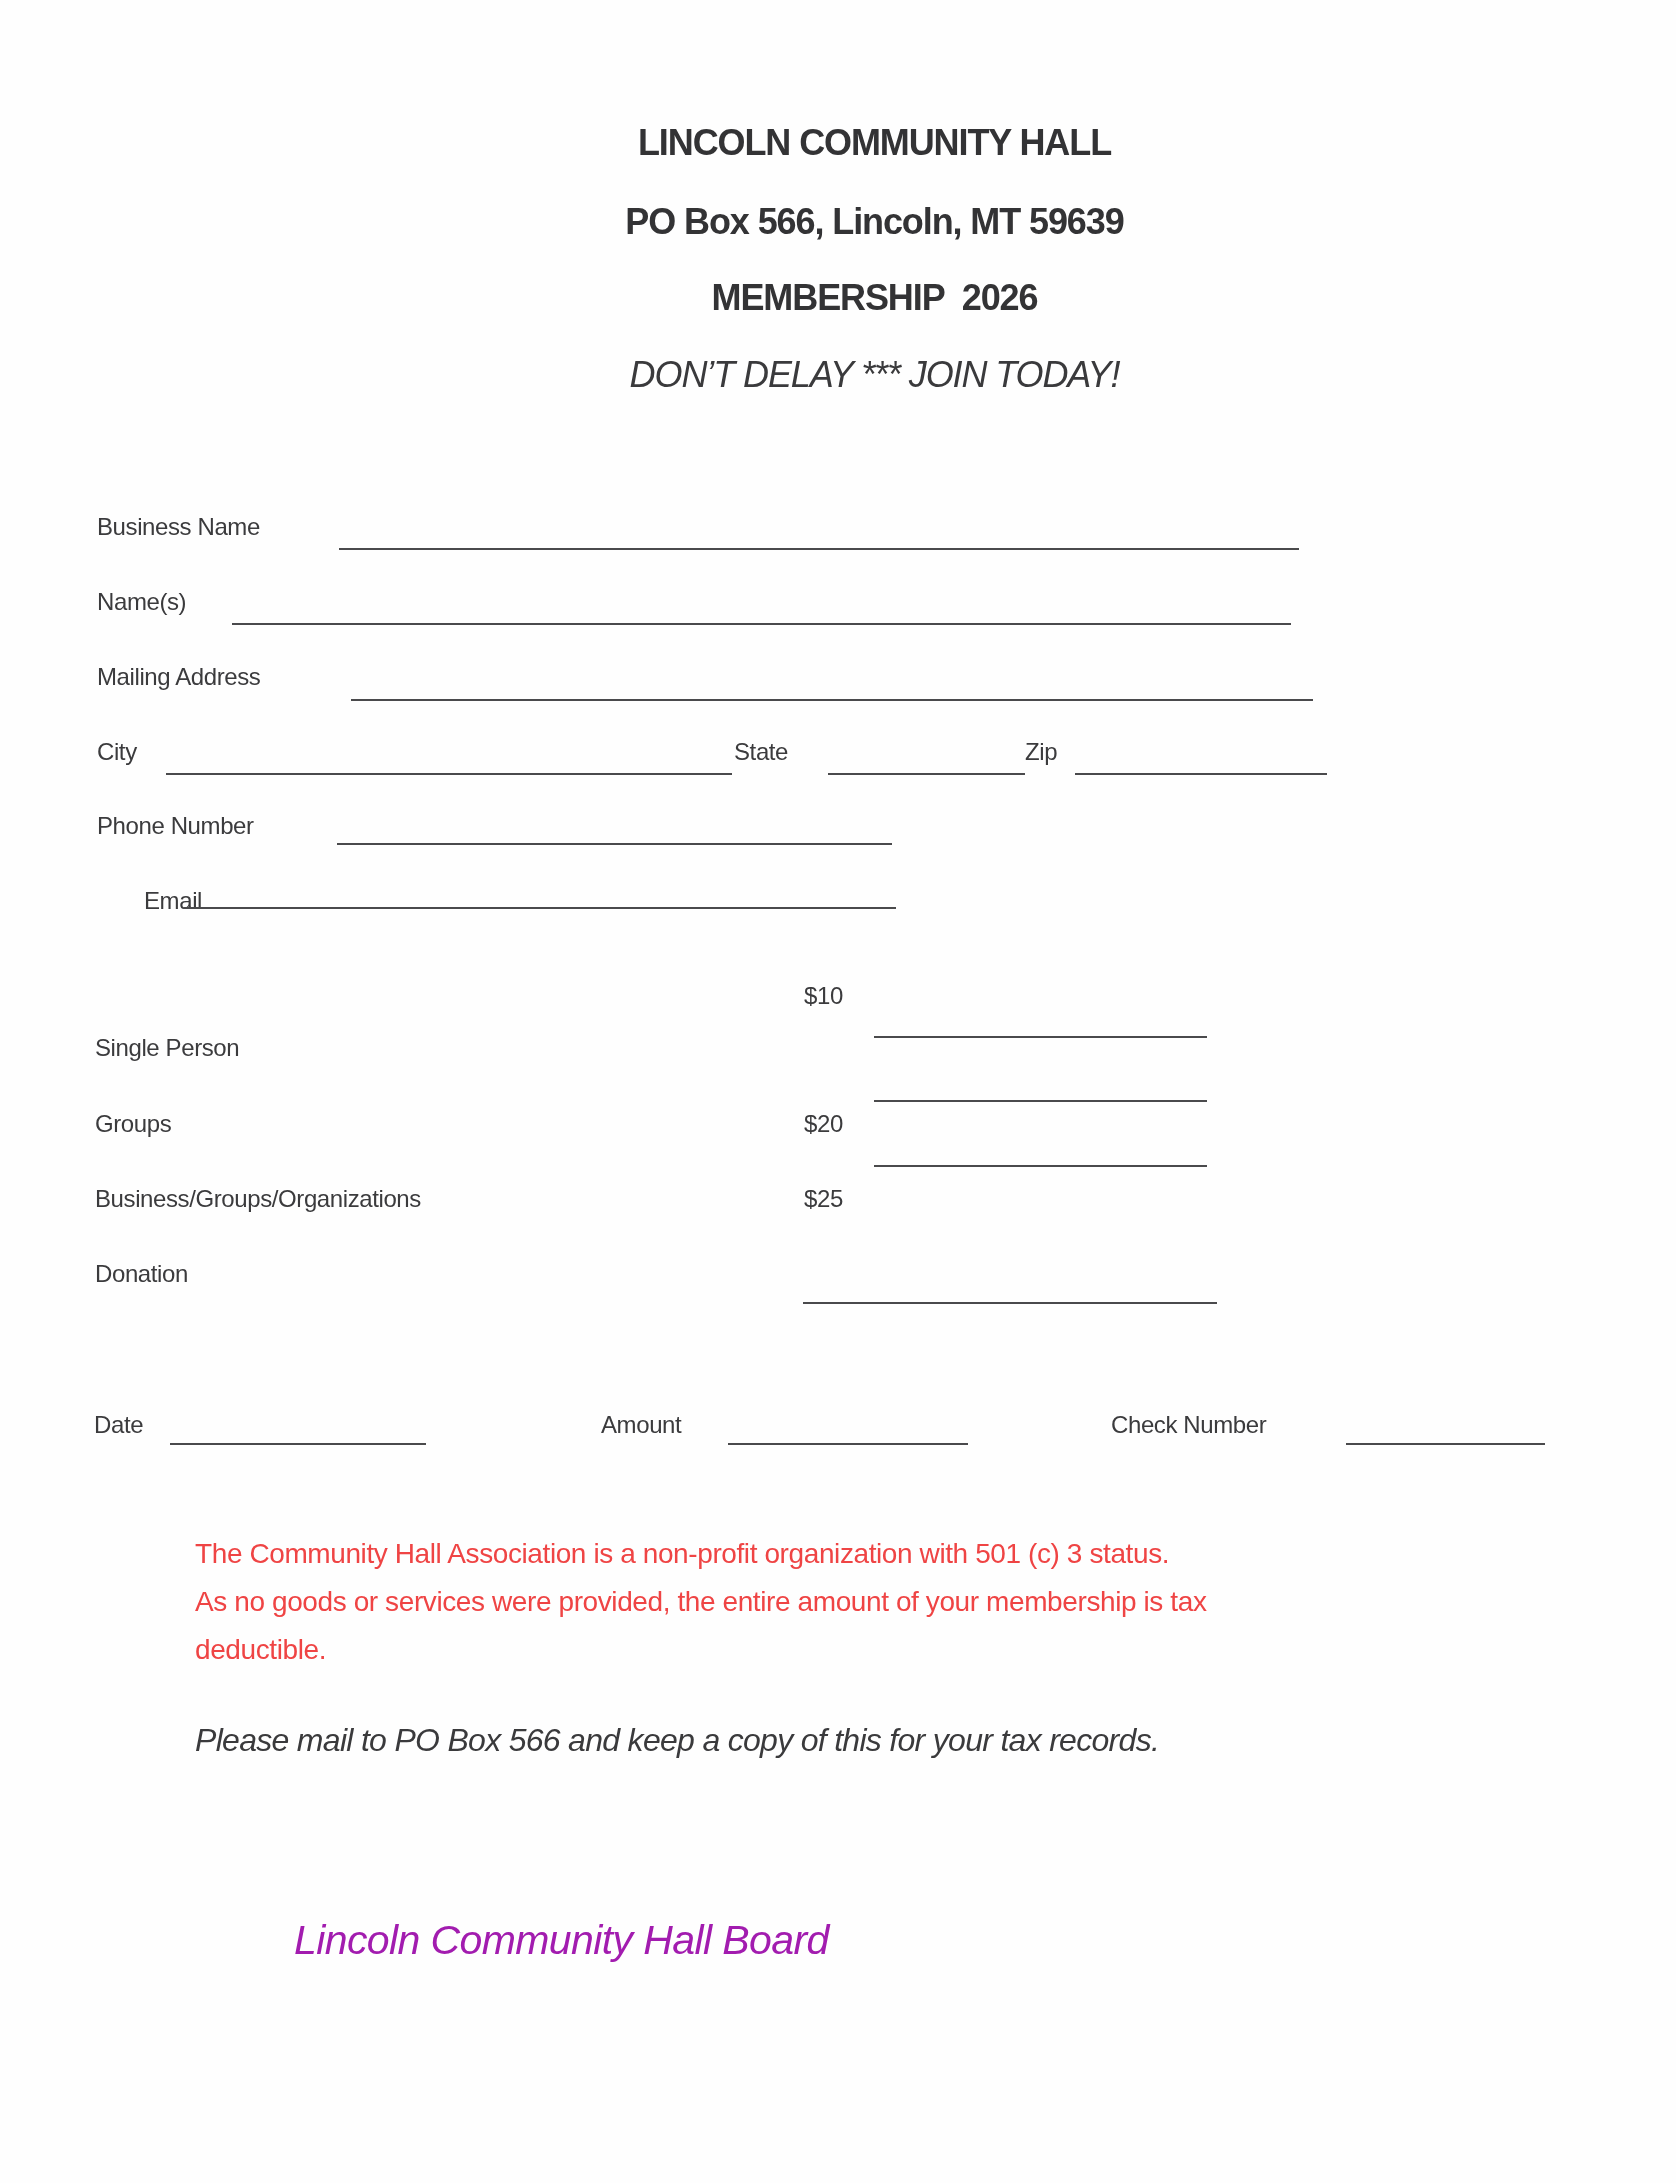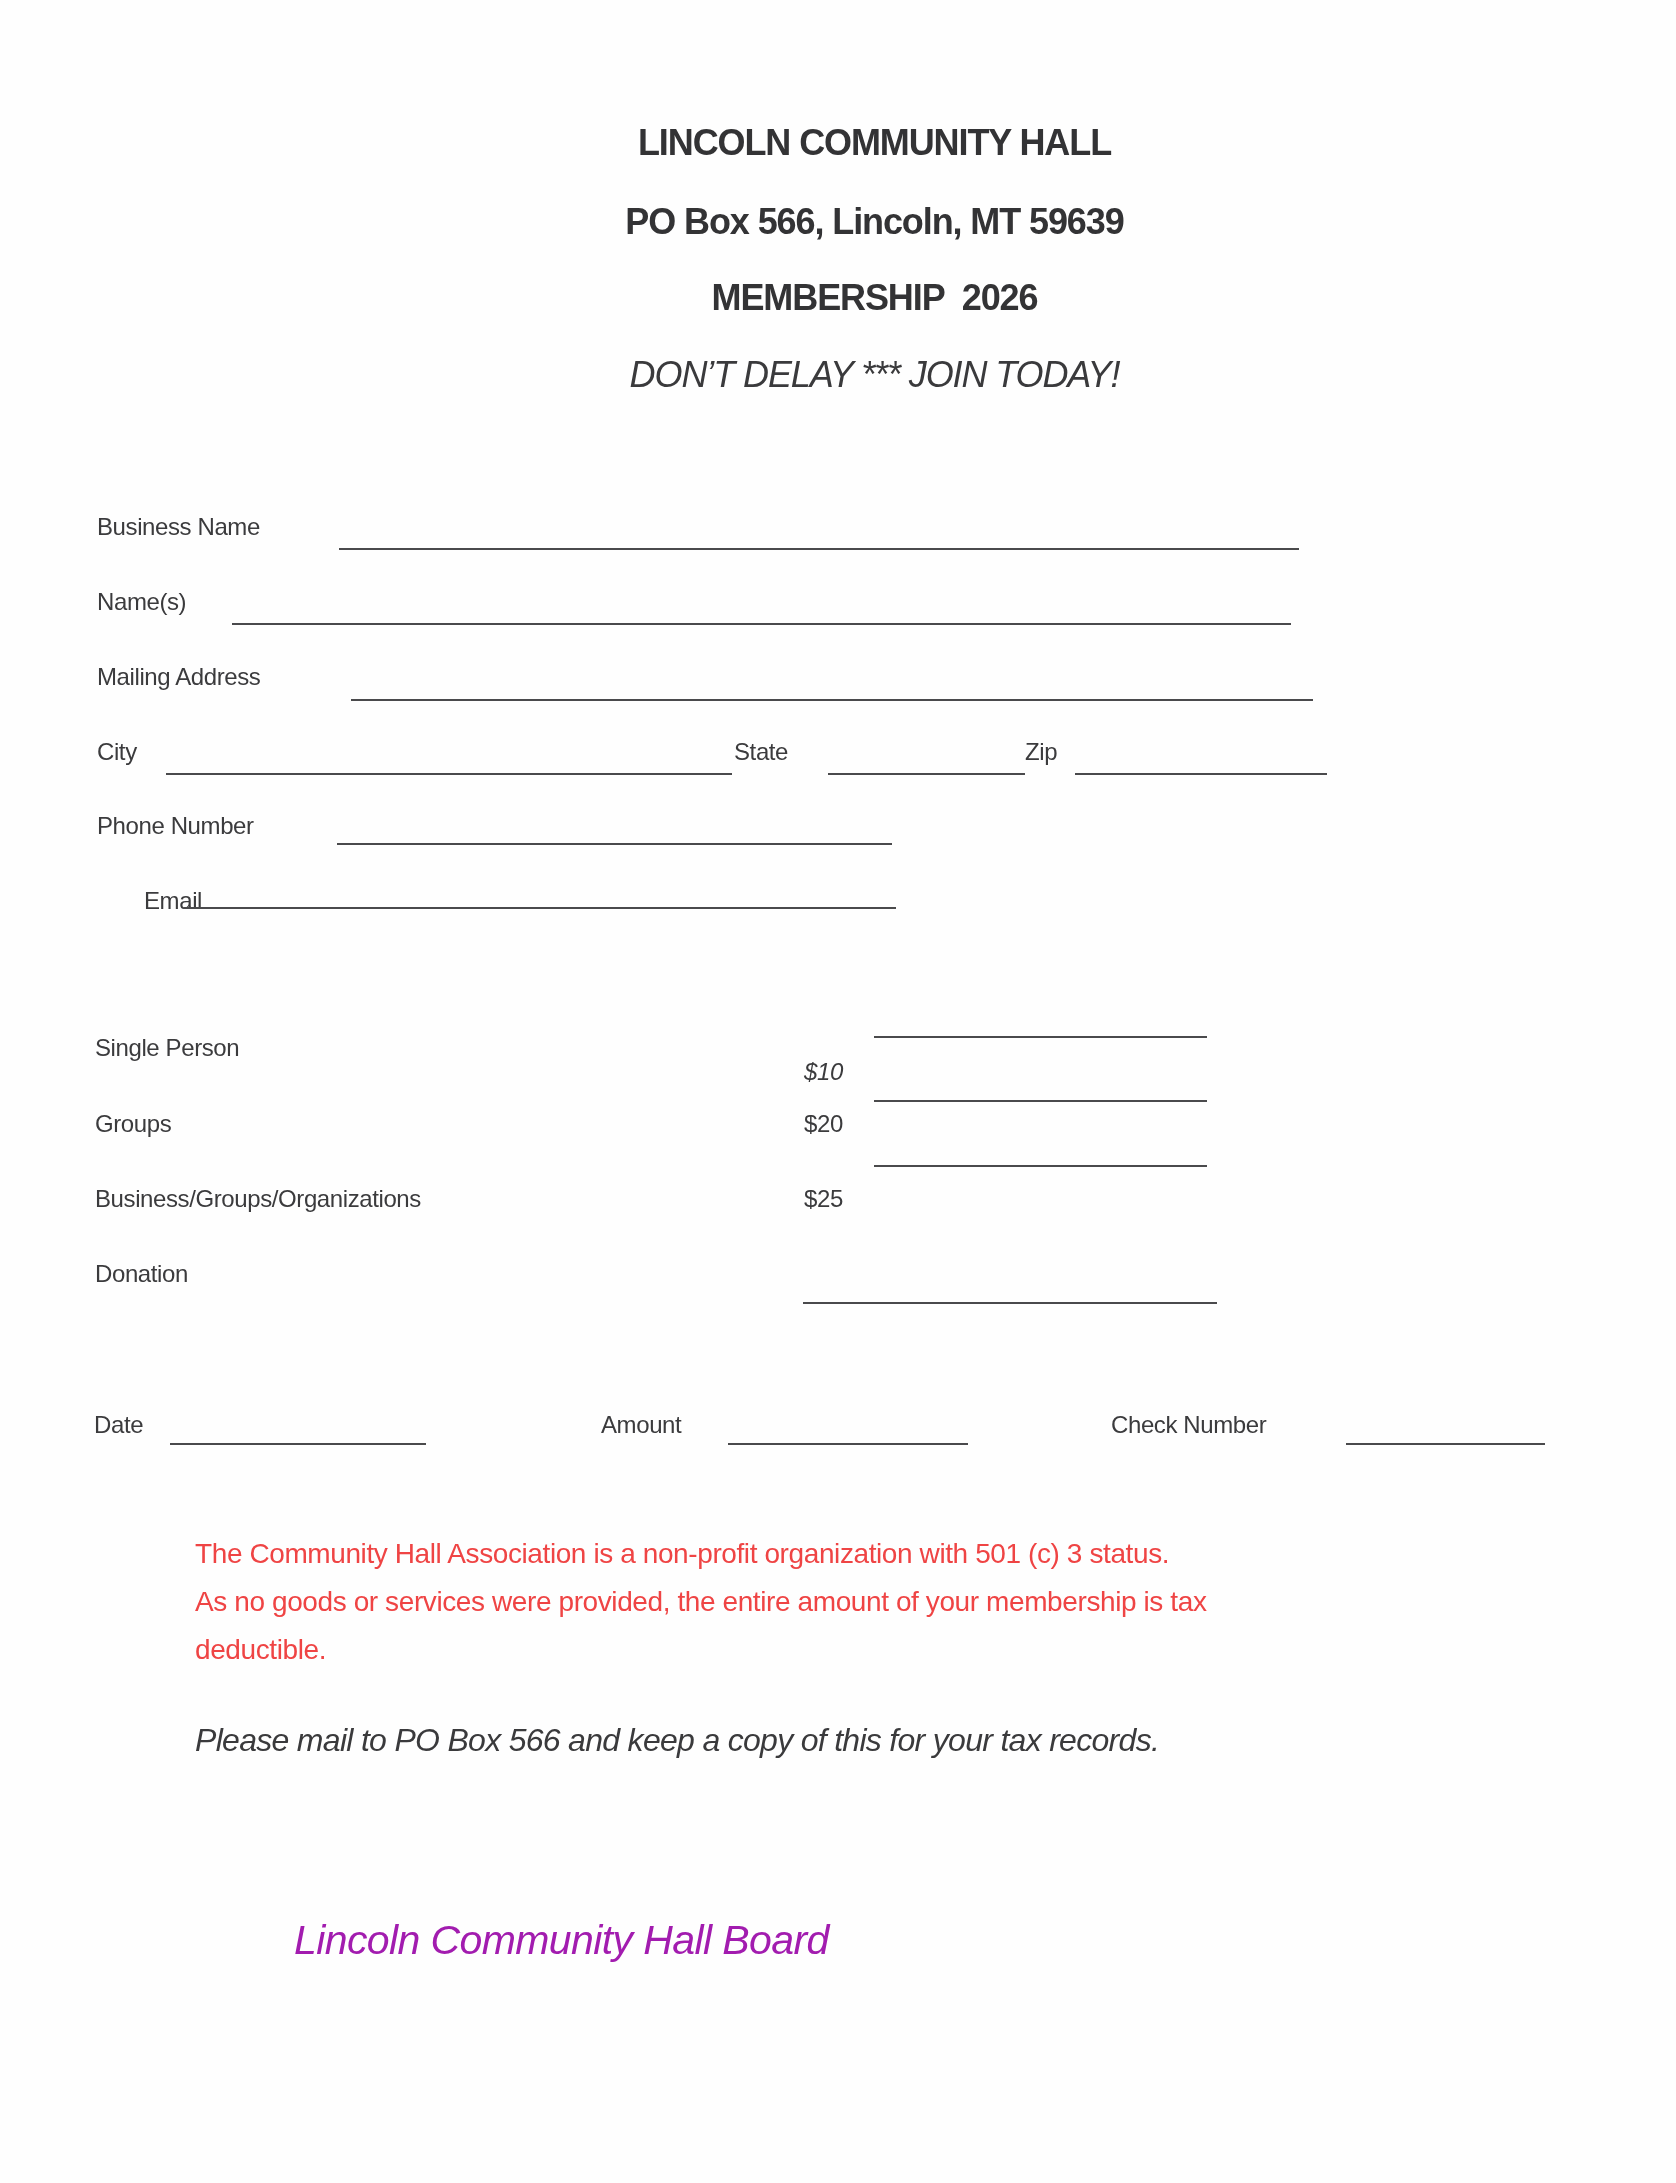--- a/index.html
+++ b/index.html
@@ -141,21 +141,21 @@
 
     <span class="lbl" style="left:97px; top:814px;">Phone Number</span>
     <input class="uline-input" style="left: 337px; top: 813px; width: 555px;" value="">
 
     <span class="lbl" style="left:100px; top:889px;margin-left:44px;">Email</span>
     <input class="uline-input" style="left: 184px; top: 877px; width: 712px;" value="">
   </div>
 
   <div>
     <span class="lbl" style="left:95px; top:1036px;">Single Person</span>
-    <span class="lbl" style="left:804px; top:1060px;font-style:italic;">$10</span>
+    <span class="lbl" style="left:804px; top:984px;">$10</span>
     <input class="uline-input" style="left: 874px; top: 1006px; width: 333px;" value="">
 
     <span class="lbl" style="left:95px; top:1112px;">Groups</span>
     <span class="lbl" style="left:804px; top:1112px;">$20</span>
     <input class="uline-input" style="left: 874px; top: 1070px; width: 333px;" value="">
 
     <span class="lbl" style="left:95px; top:1187px;">Business/Groups/Organizations</span>
     <span class="lbl" style="left:804px; top:1187px;">$25</span>
     <input class="uline-input" style="left: 874px; top: 1135px; width: 333px;" value="">
 

